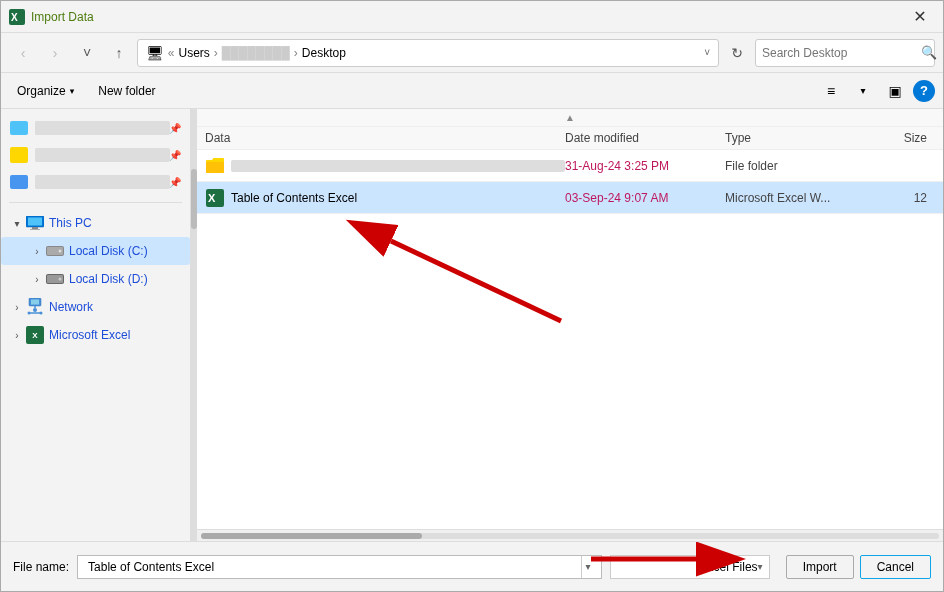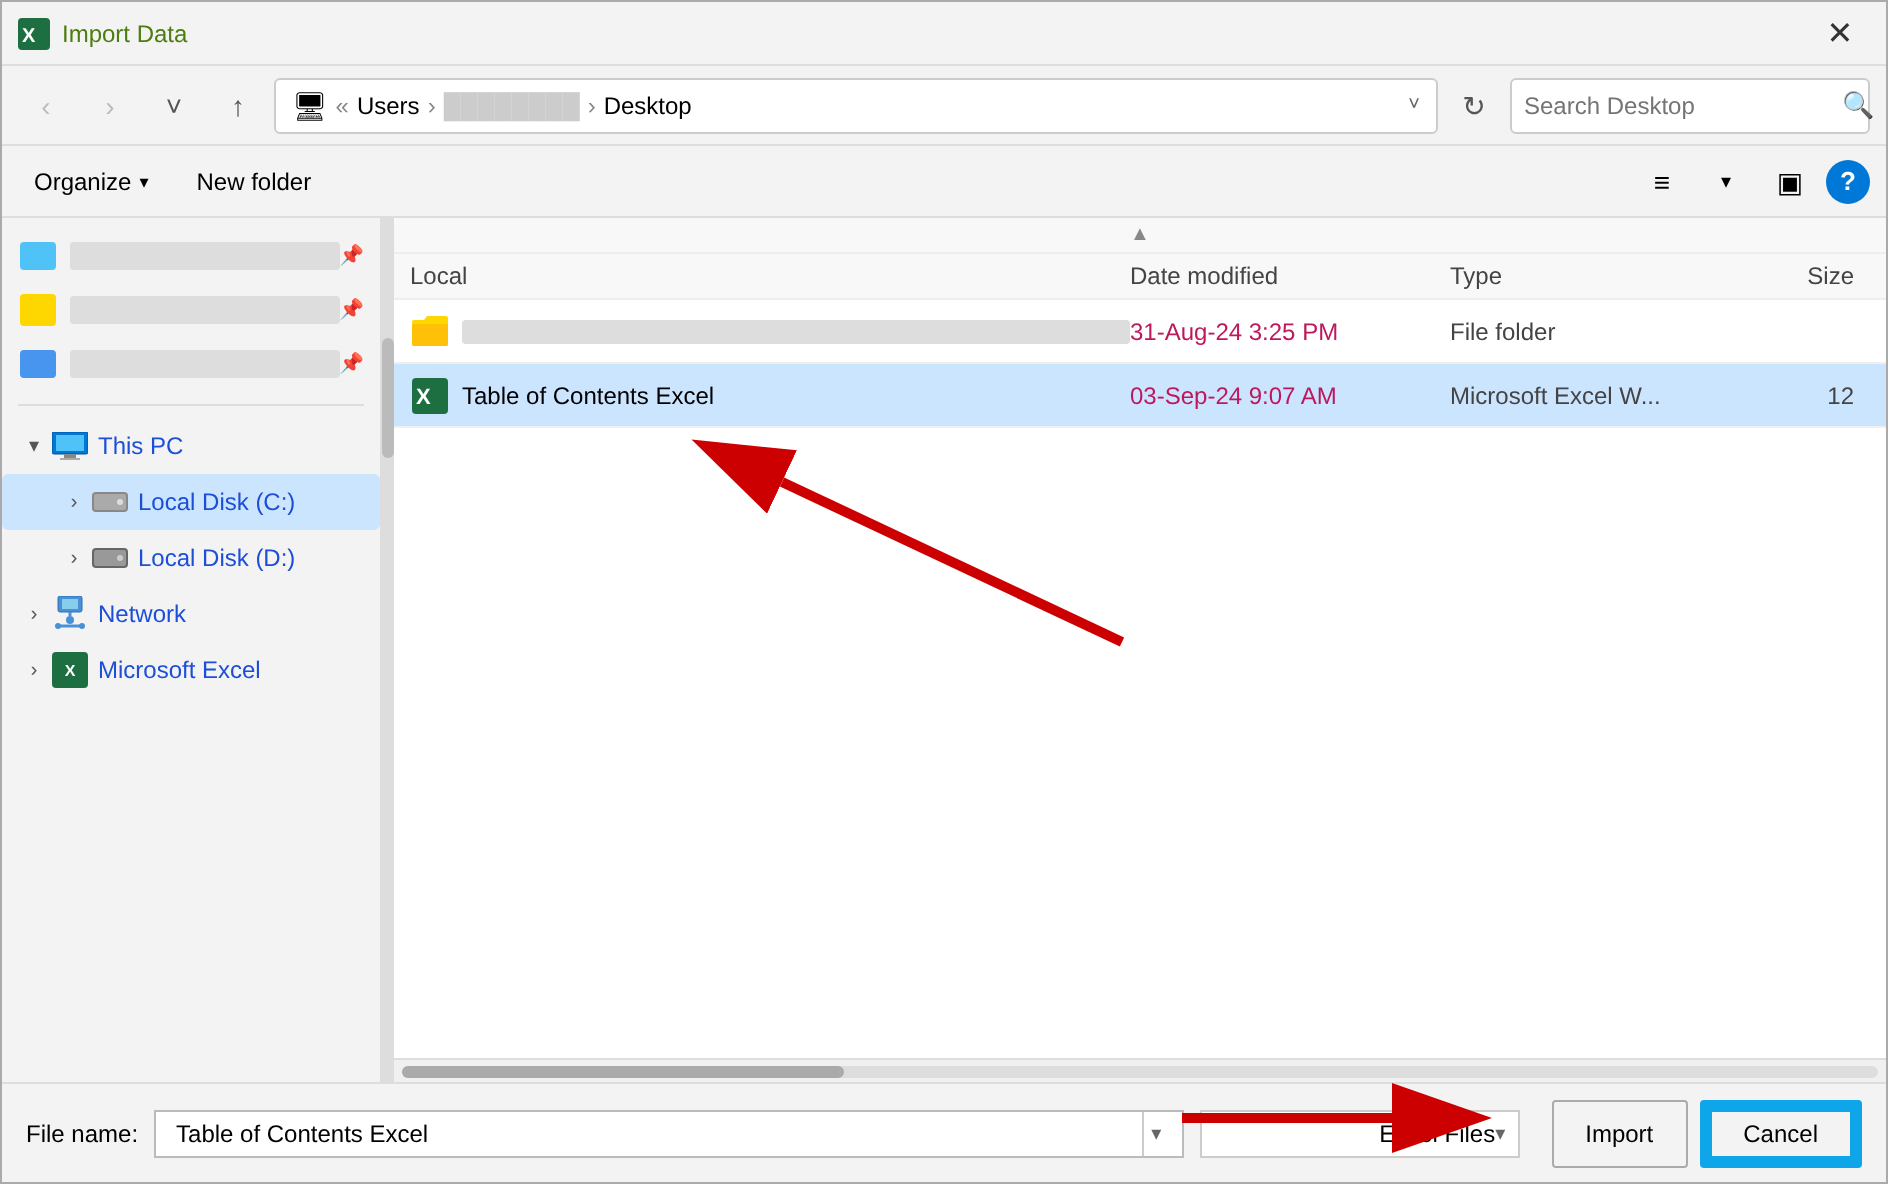--- a/index.html
+++ b/index.html
@@ -214,21 +214,21 @@
     .filter-select-text { flex: 1; font-size: 12px; color: #000; text-align: right; }
     .filter-select-arrow { color: #666; font-size: 10px; }
     .action-btns { display: flex; gap: 6px; margin-left: 8px; }
     .btn-import {
       padding: 4px 16px; background: #f3f3f3;
       border: 1px solid #aaa; cursor: pointer;
       font-size: 12px; color: #000; border-radius: 2px;
     }
     .btn-cancel {
       padding: 4px 16px; background: #f3f3f3;
-      border: 6px solid #0ea5e9; cursor: pointer;
+      border: 1px solid #0ea5e9; cursor: pointer;
       font-size: 12px; color: #000; border-radius: 2px;
     }
     
     .excel-sidebar-icon {
       width: 18px; height: 18px;
       background: #1D6F42;
       display: flex; align-items: center; justify-content: center;
       color: #fff; font-size: 8px; font-weight: bold;
       border-radius: 2px;
     }
@@ -402,21 +402,21 @@
     </div>
 
     <div style="flex:1; display:flex; flex-direction:column; overflow:hidden;">
 
       <div style="height:18px; display:flex; align-items:center; justify-content:center; background:#f8f8f8; border-bottom:1px solid #eee;">
         <span style="font-size:10px; color:#888;">▲</span>
       </div>
 
       <div class="file-list-header">
         <div class="col-name">
-          <span>Local</span>
+          <span>Data</span>
         </div>
         <div class="col-date">
           <span>Date modified</span>
         </div>
         <div class="col-type">
           <span>Type</span>
         </div>
         <div class="col-size">
           <span>Size</span>
         </div>

